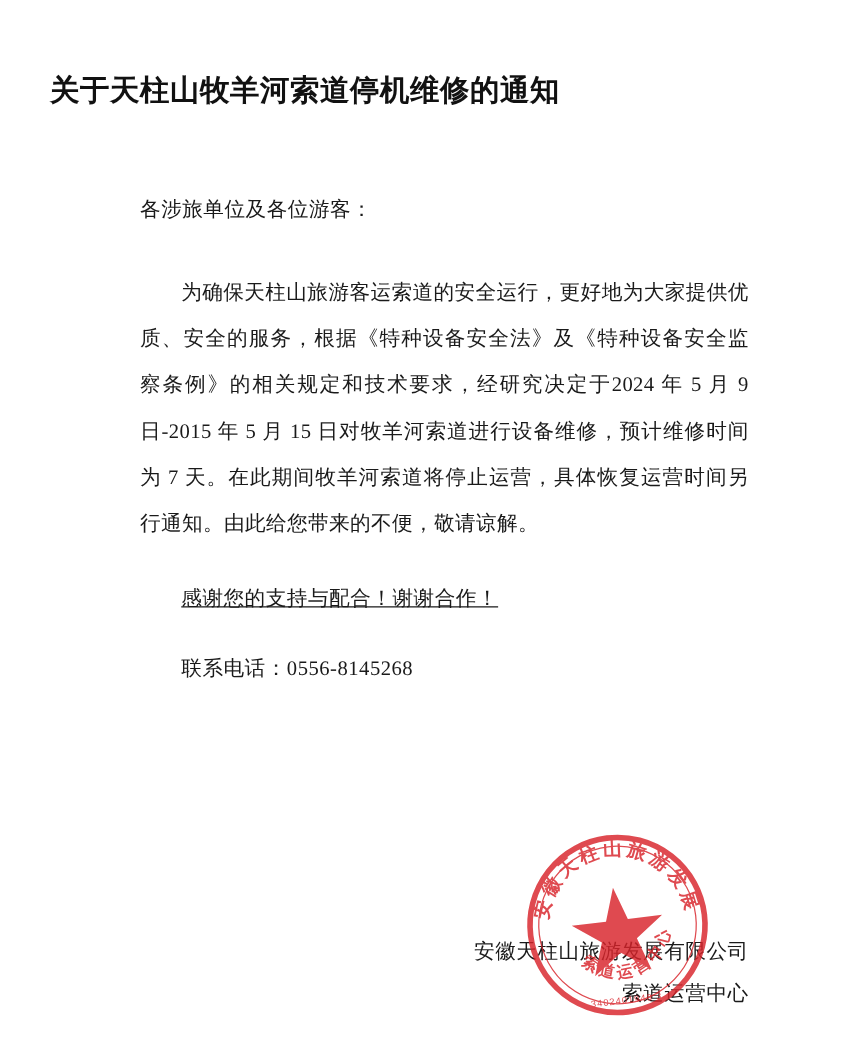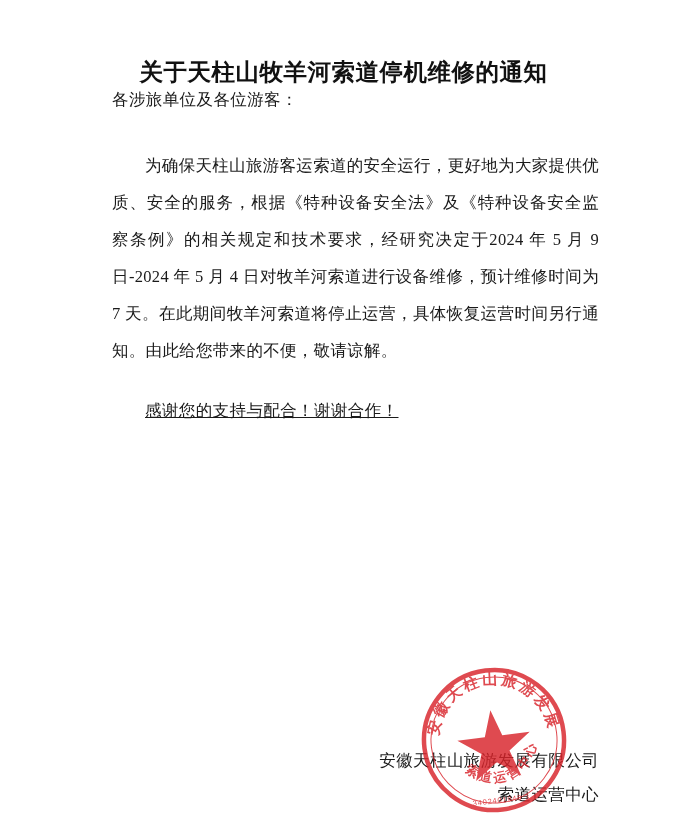--- a/index.html
+++ b/index.html
@@ -15,30 +15,31 @@
     overflow: hidden;
     position: relative;
   }
   .page {
     position: relative;
     width: 687px;
     height: 830px;
     box-sizing: border-box;
   }
   .doc-title {
-    text-align: center;
+    text-align: left;
     font-size: 23.5px;
     font-weight: bold;
     letter-spacing: 0.5px;
     margin: 0;
     padding: 56px 40px 0 40px;
     color: #111111;
   }
   .body-block {
     padding: 0 88px 0 112px;
+    margin-top: 68px;
   }
   .salutation {
     font-size: 16.5px;
     line-height: 1.5;
     margin: 0 0 34px 0;
     letter-spacing: 0.4px;
   }
   .greeting {
     font-size: 16.5px;
     line-height: 1.5;
@@ -102,24 +103,25 @@
 
 <div class="page">
 
   <h1 class="doc-title">关于天柱山牧羊河索道停机维修的通知</h1>
 
   <div class="body-block">
 
     <p class="salutation">各涉旅单位及各位游客：</p>
 
 
-    <p class="para">为确保天柱山旅游客运索道的安全运行，更好地为大家提供优质、安全的服务，根据《特种设备安全法》及《特种设备安全监察条例》的相关规定和技术要求，经研究决定于2024 年 5 月 9 日-2024 年 5 月 4 日对牧羊河索道进行设备维修，预计维修时间为 7 天。在此期间牧羊河索道将停止运营，具体恢复运营时间另行通知。由此给您带来的不便，敬请谅解。</p>
+    <p class="para">为确保天柱山旅游客运索道的安全运行，更好地为大家提供优质、安全的服务，根据《特种设备安全法》及《特种设备安全监察条例》的相关规定和技术要求，经研究决定于2024 年 5 月 9 日-2015 年 5 月 15 日对牧羊河索道进行设备维修，预计维修时间为 7 天。在此期间牧羊河索道将停止运营，具体恢复运营时间另行通知。由此给您带来的不便，敬请谅解。</p>
 
     <p class="thanks">感谢您的支持与配合！谢谢合作！</p>
 
+    <p class="contact">联系电话：0556-8145268</p>
 
   </div>
 
   <div class="seal">
     <svg width="152" height="152" viewBox="0 0 152 152" aria-hidden="true">
       <defs>
         <path id="arcTop" d="M 20,76 A 56,56 0 0 1 132,76"></path>
         <path id="arcBottom" d="M 34,76 A 42,42 0 0 0 118,76"></path>
       </defs>
       <circle cx="76" cy="76" r="70" fill="none" stroke="#d8232a" stroke-width="4.5"></circle>

